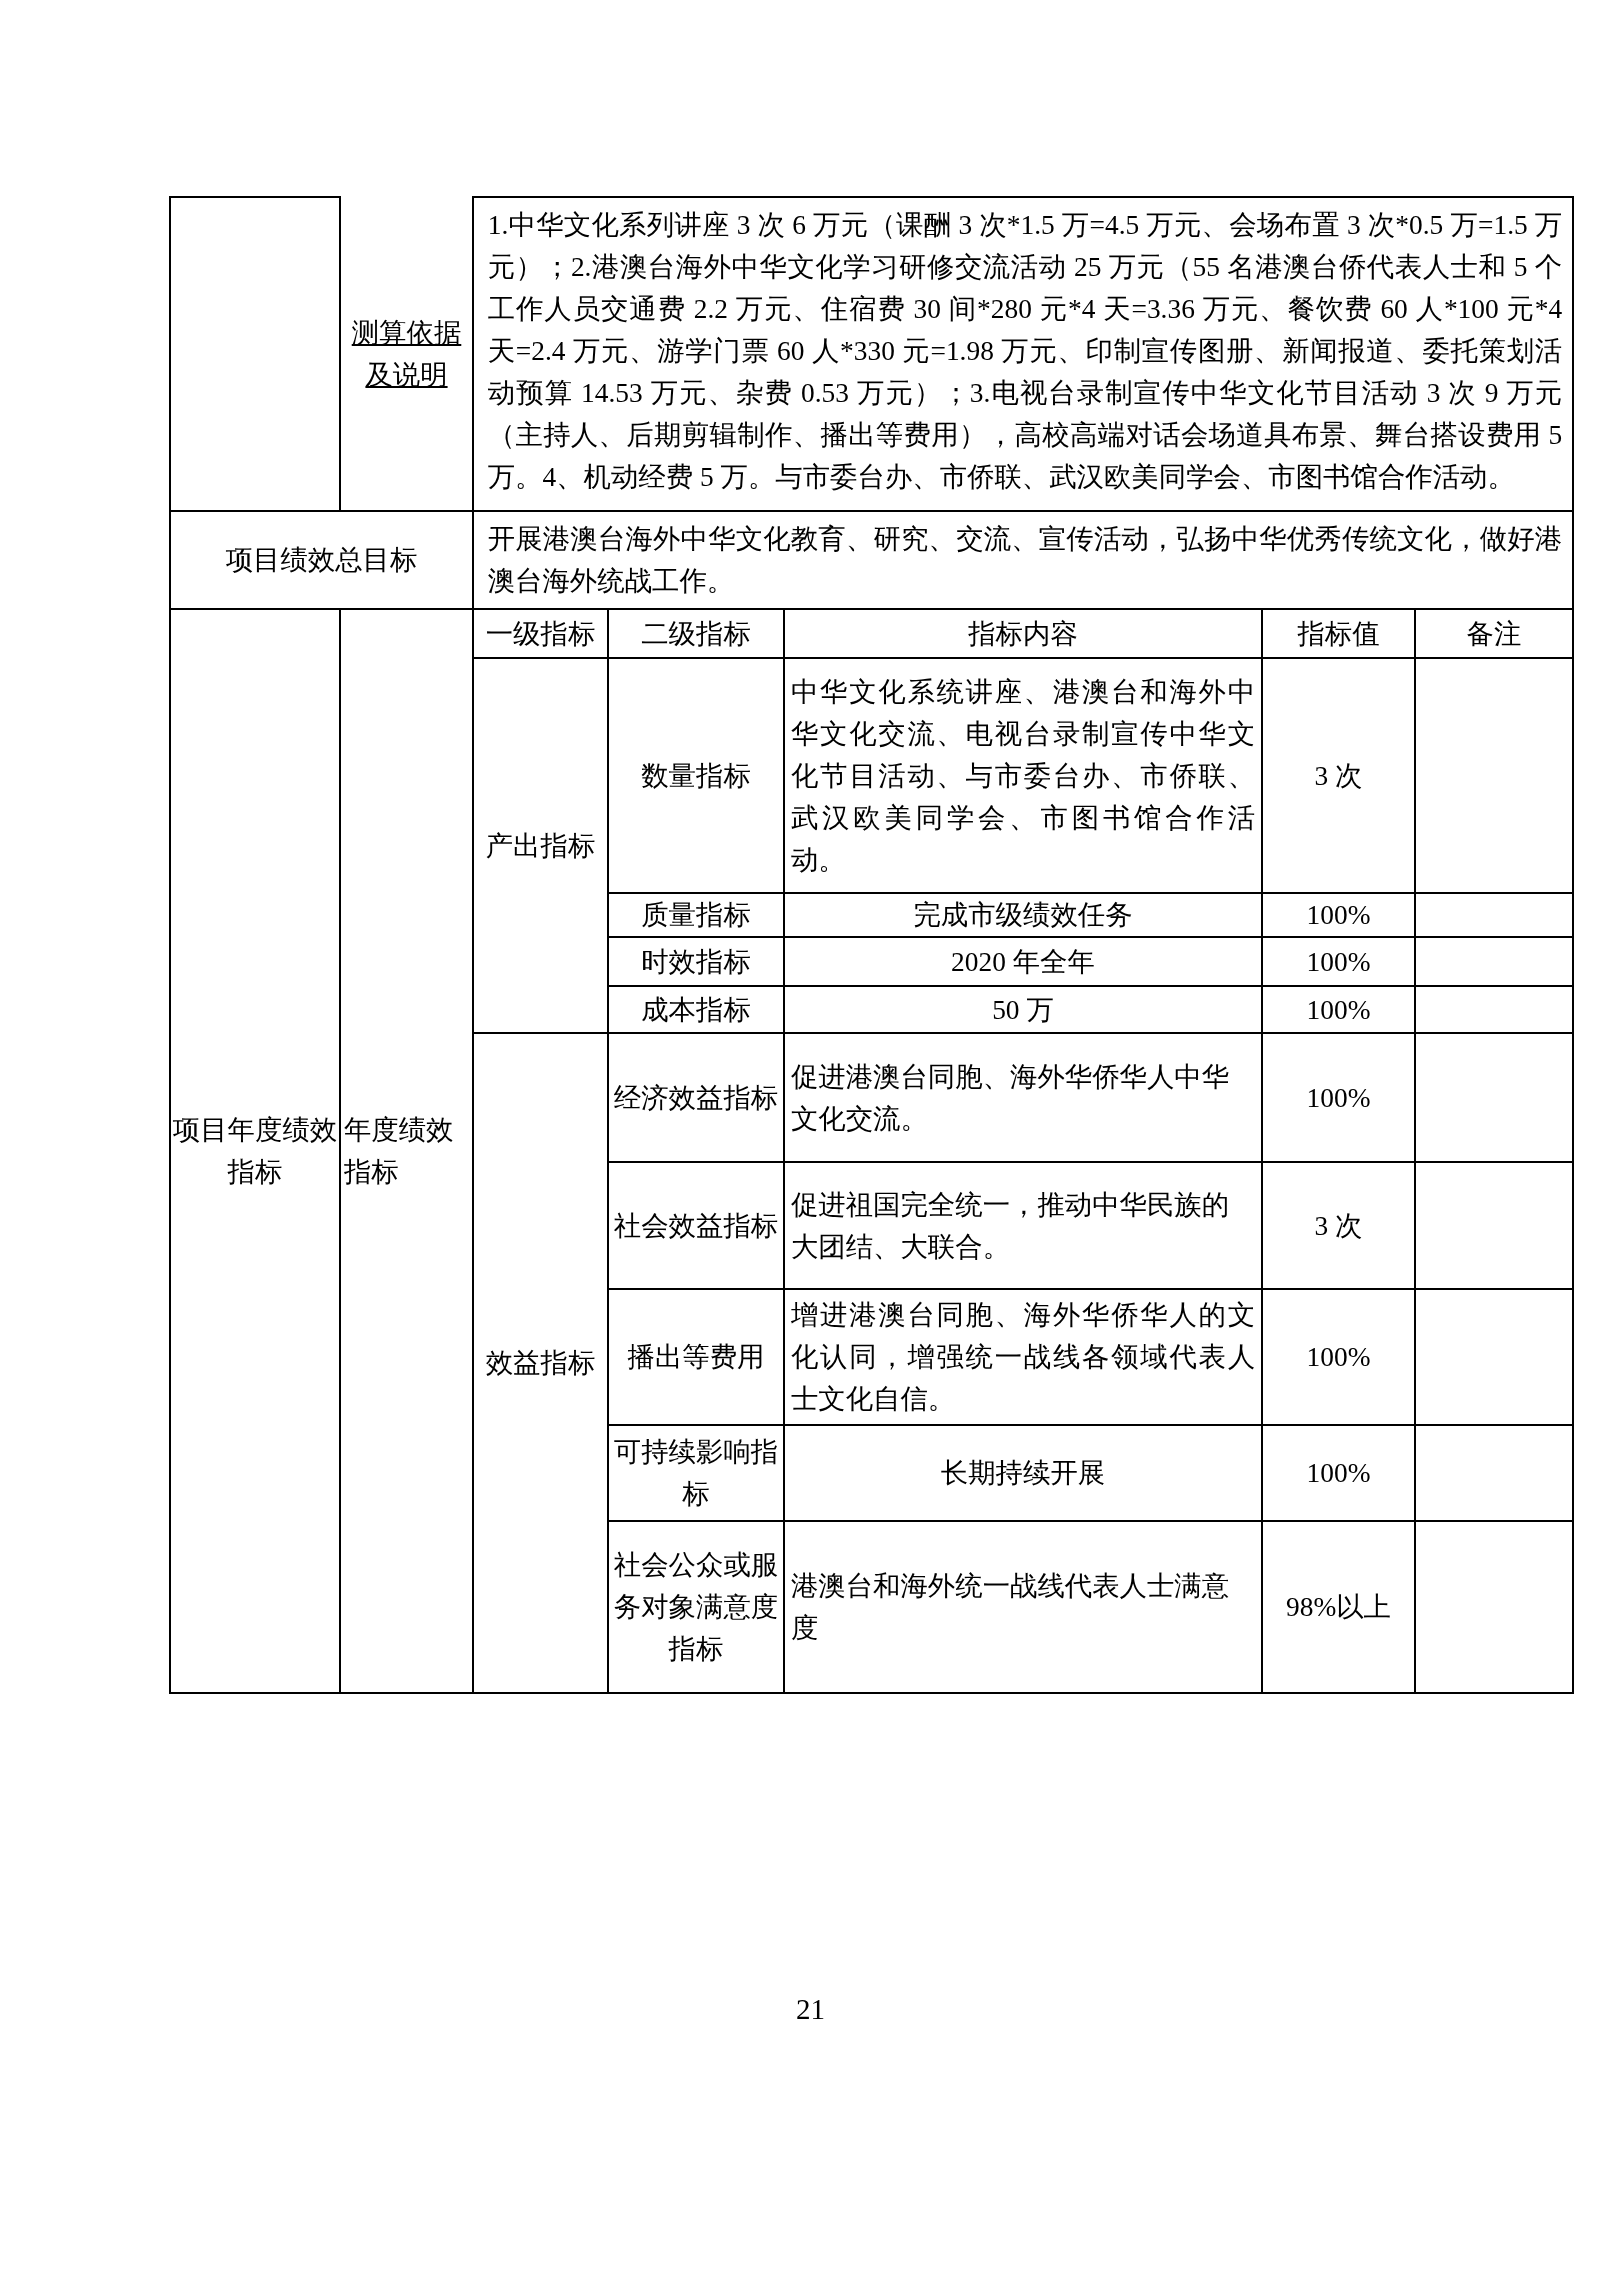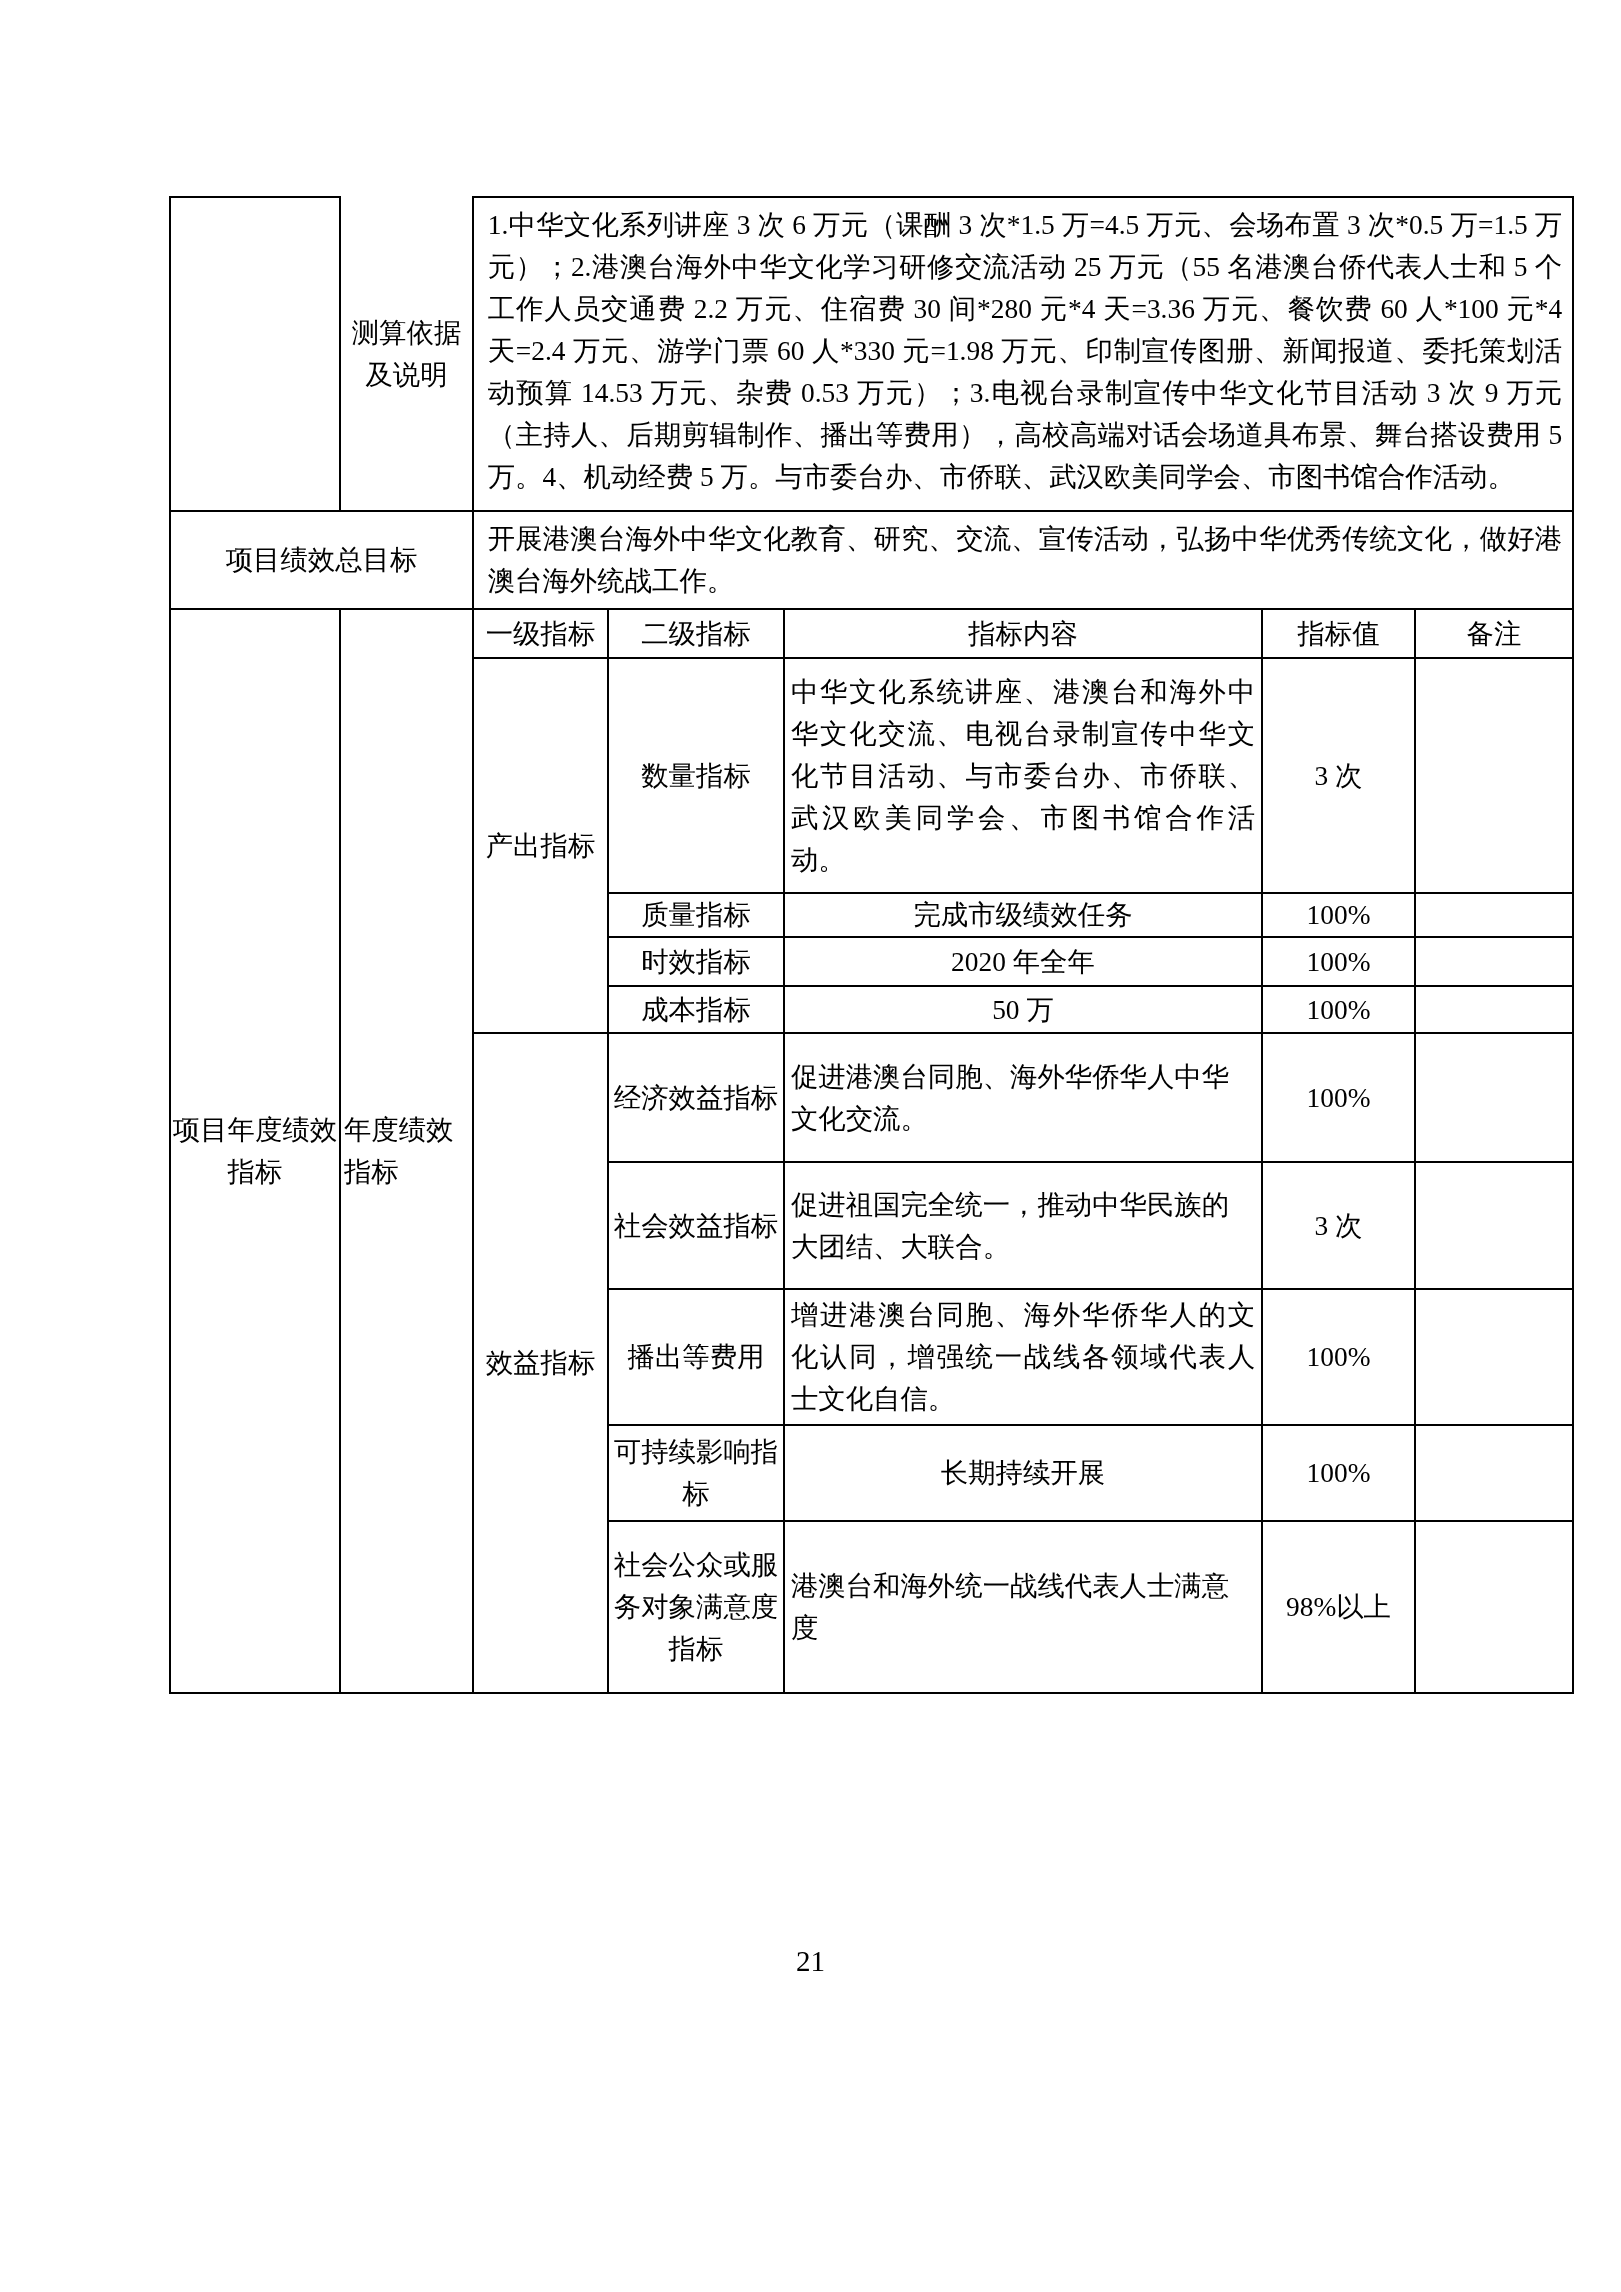--- a/index.html
+++ b/index.html
@@ -26,21 +26,21 @@
   .doc-table td {
     border: 2px solid #000000;
     padding: 0;
     font-size: 27.4px;
     line-height: 42px;
     vertical-align: middle;
     overflow: hidden;
     word-break: break-all;
   }
   
-  td.no-top { border-top: none !important; }
+  td.no-top { border-top: none !important; text-decoration: underline; }
 
   td.longtext {
     vertical-align: top;
     text-align: justify;
     padding: 5.9px 9.8px 5.9px 13.7px;
     line-height: 42px;
     border-radius: 15px;
   }
   td.goal-text {
     text-align: justify;
@@ -57,21 +57,21 @@
     text-align: left;
     padding: 3.9px 5.9px;
   }
   td.content-center { text-align: center; }
   td.val  { text-align: center; margin-top: 20px; }
   td.note { text-align: center; }
 
   .page-number {
     position: absolute;
     left: 0;
-    top: 1940px;
+    top: 1988px;
     width: 100%;
     text-align: center;
     font-size: 29px;
     line-height: 43px;
   }
 </style>
 </head>
 <body>
 
 <table class="doc-table">

